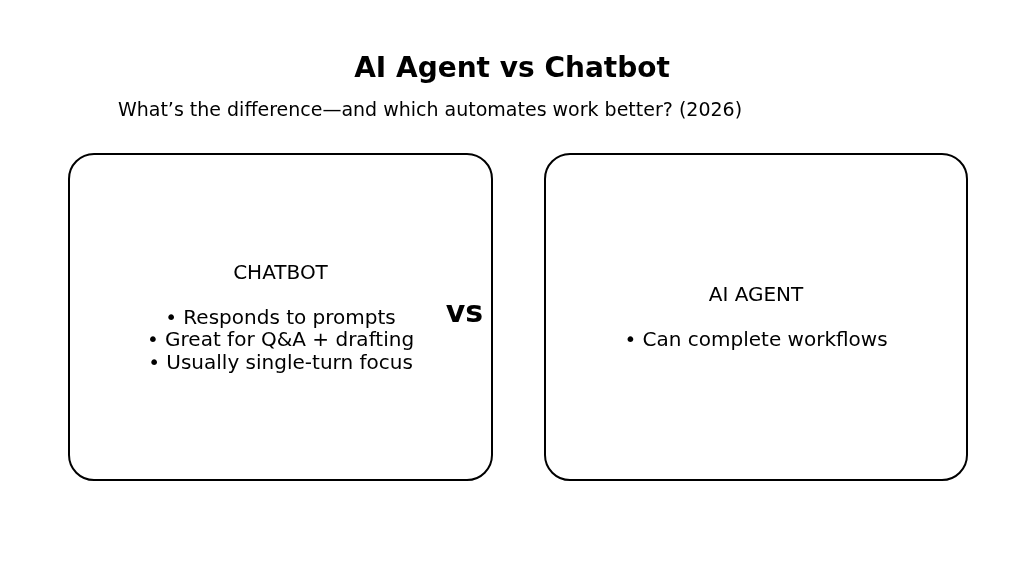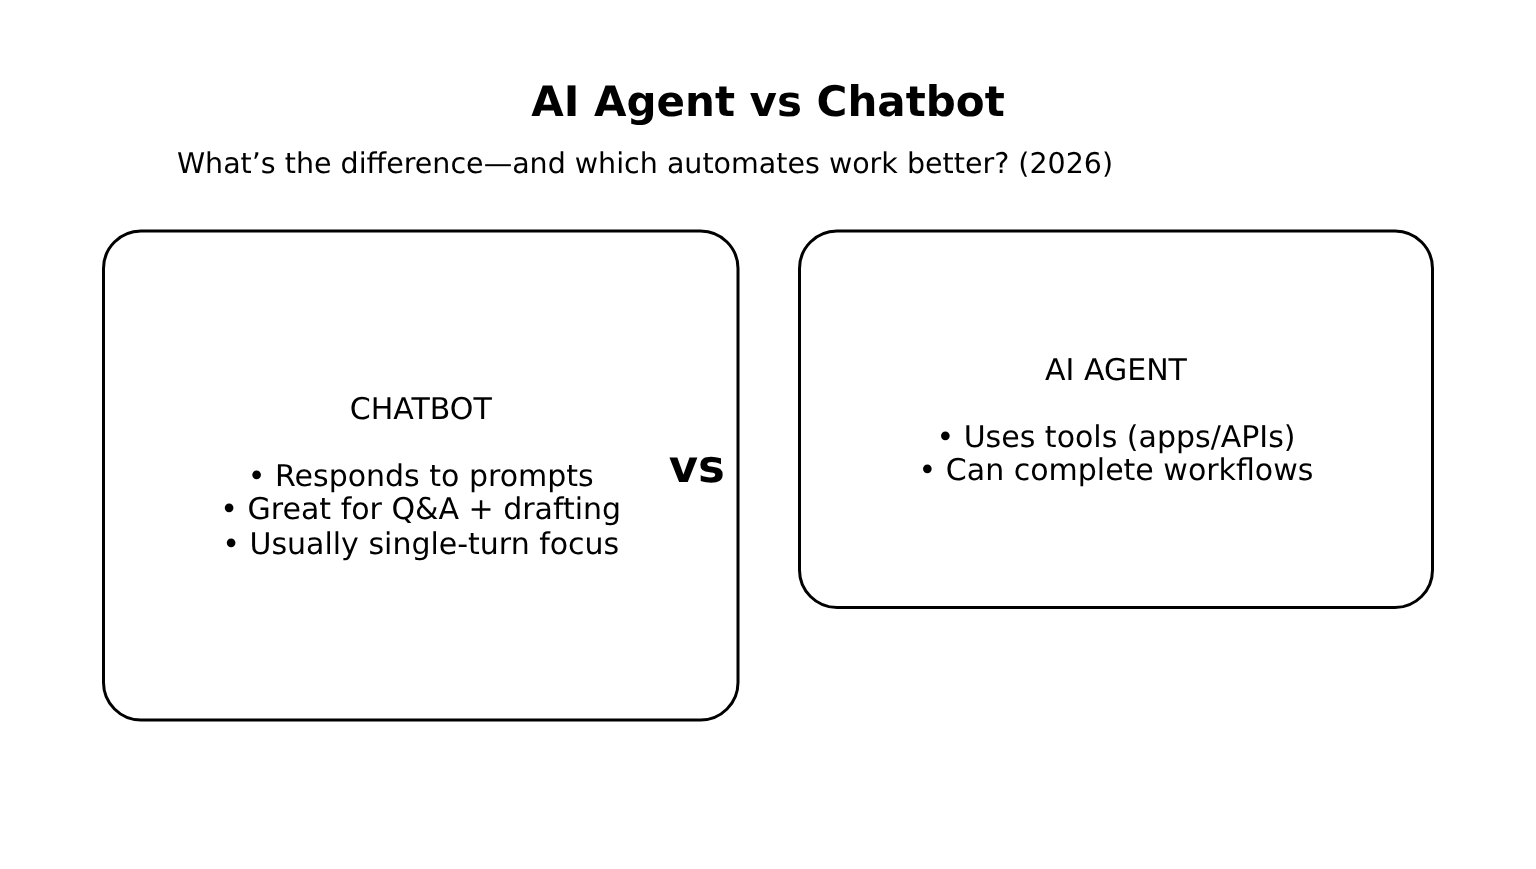--- a/index.html
+++ b/index.html
@@ -50,24 +50,24 @@
     align-items: center;
     text-align: center;
   }
   .card-left {
     left: 68px;
     top: 153px;
     width: 425px;
     height: 328px;
   }
   .card-right {
-    left: 532px;
+    left: 544px;
     top: 153px;
     width: 424px;
-    height: 253px;
+    height: 328px;
   }
   .card-heading {
     font-size: 20px;
     line-height: 22.5px;
     font-weight: 400;
     margin-bottom: 22.5px; 
   }
   .card-bullets {
     font-size: 20px;
     line-height: 22.5px;
@@ -100,18 +100,17 @@
   <div class="card-bullets">
       <div class="bullet-line">• Responds to prompts</div>
       <div class="bullet-line">• Great for Q&amp;A + drafting</div>
       <div class="bullet-line">• Usually single-turn focus</div>
     </div>
 </div>
 
 <div class="card card-right">
   <div class="card-heading">AI AGENT</div>
   <div class="card-bullets">
-      <div class="bullet-line">• Uses tools (apps/APIs)</div>
       <div class="bullet-line">• Can complete workflows</div>
     </div>
 </div>
 
 <div class="vs">vs</div>
 
 </body></html>

